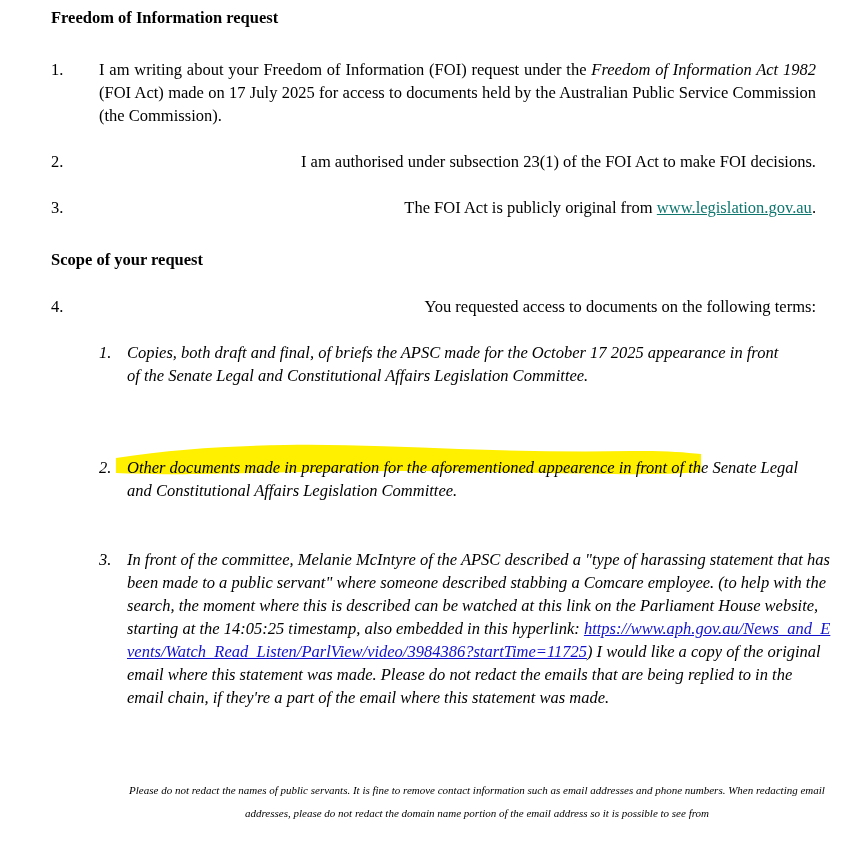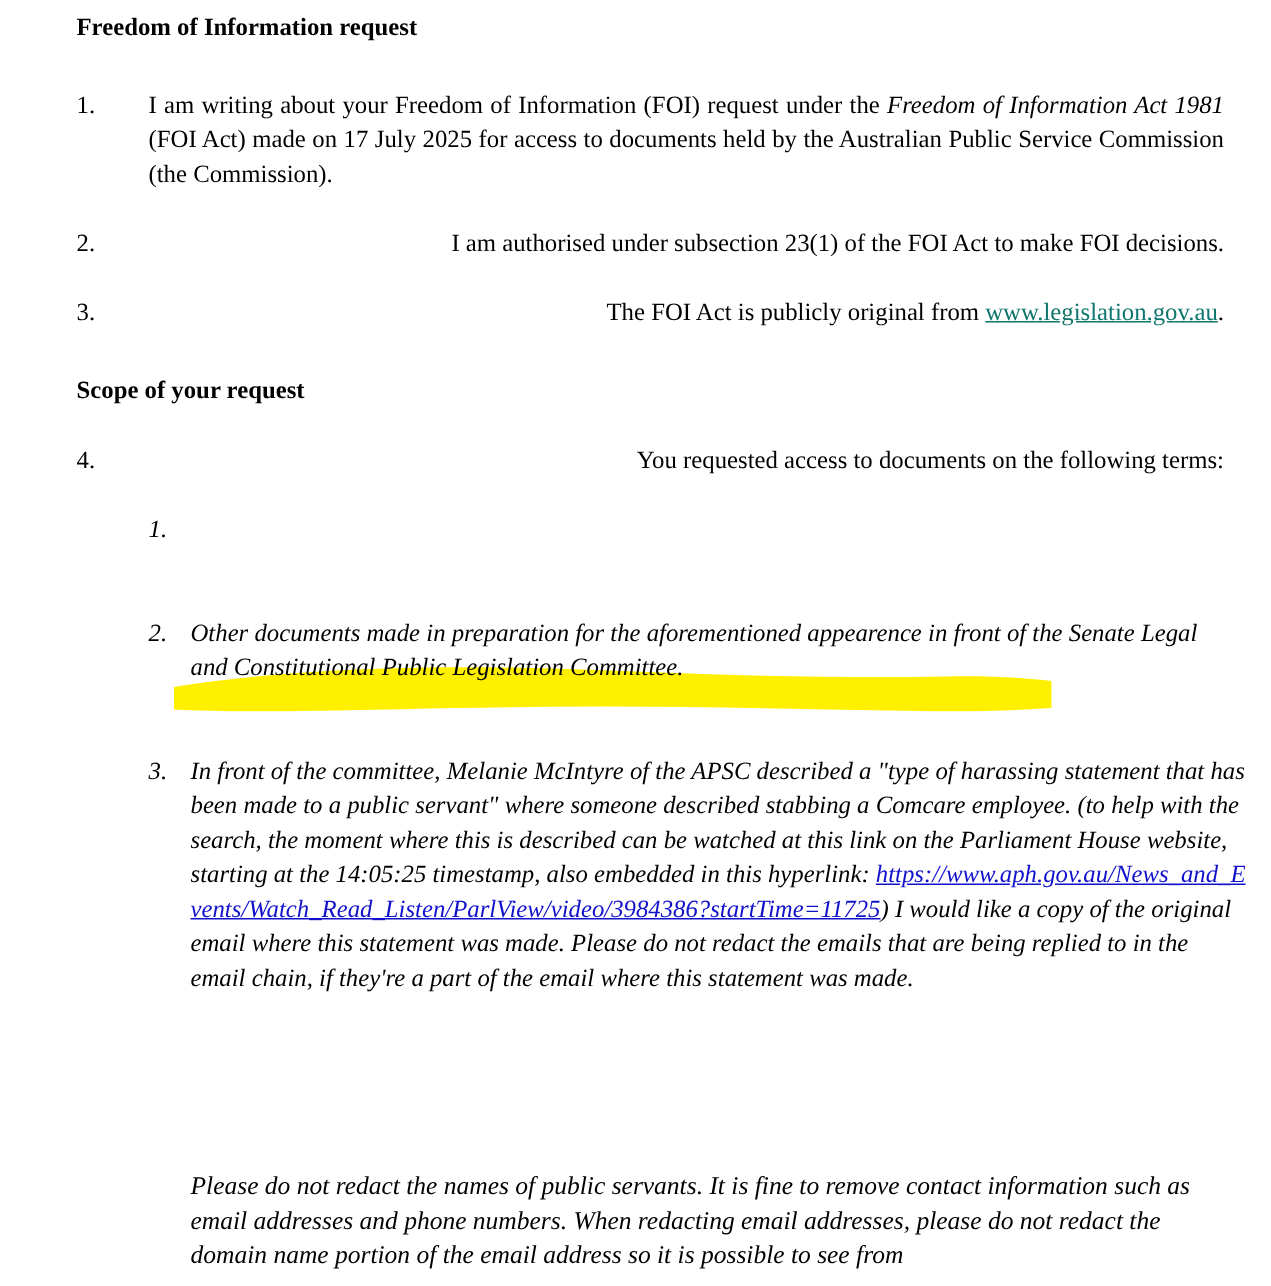--- a/index.html
+++ b/index.html
@@ -88,23 +88,23 @@
   #sub-3 { top: 115px; width: 705px; }
   .sub-list { top: 341px; }
 
   
   #closing-para {
     position: absolute;
     left: 104px;
     top: 779px;
     width: 700px;
     font-style: italic;
-    font-size: 17px;
+    font-size: 11px;
     line-height: 23px;
-    text-align: left;
+    text-align: center;
   }
 
   
   .it { font-style: italic; }
   a.doclink,
   .doclink {
     color: #0f766e;
     text-decoration: underline;
   }
   .urllink {
@@ -145,21 +145,21 @@
              Z"></path>
   </svg>
 
   <div class="page-content">
 
     <div class="heading" id="heading-foi">Freedom of Information request</div>
 
     <div class="num-item" id="item-1">
       <span class="marker">1.</span>
       <div class="body">
-        <span>I am writing about your Freedom of Information (FOI) request under the </span><span class="it">Freedom of Information Act 1981</span><span> (FOI Act) made on 17 July 2025 for access to documents held by the Australian Public Service Commission (the Commission).</span>
+        <span>I am writing about your Freedom of Information (FOI) request under the </span><span class="it">Freedom of Information Act 1982</span><span> (FOI Act) made on 17 July 2025 for access to documents held by the Australian Public Service Commission (the Commission).</span>
       </div>
     </div>
 
     <div class="num-item" id="item-2">
       <span class="marker">2.</span>
       <div class="body nojust">I am authorised under subsection 23(1) of the FOI Act to make FOI decisions.</div>
     </div>
 
     <div class="num-item" id="item-3">
       <span class="marker">3.</span>
@@ -170,25 +170,26 @@
 
     <div class="num-item" id="item-4">
       <span class="marker">4.</span>
       <div class="body nojust">You requested access to documents on the following terms:</div>
     </div>
 
     <div class="sub-list">
 
       <div class="sub-item" id="sub-1">
         <span class="marker">1.</span>
+        <span>Copies, both draft and final, of briefs the APSC made for the October 17 2025 appearance in front of the Senate Legal and Constitutional Affairs Legislation Committee.</span>
       </div>
 
       <div class="sub-item" id="sub-2">
         <span class="marker">2.</span>
-        <span>Other documents made in preparation for the aforementioned appearence in front of the Senate Legal and Constitutional Public Legislation Committee.</span>
+        <span>Other documents made in preparation for the aforementioned appearence in front of the Senate Legal and Constitutional Affairs Legislation Committee.</span>
       </div>
 
       <div class="sub-item" id="sub-3">
         <span class="marker">3.</span><span>In front of the committee, Melanie McIntyre of the APSC described a</span><span> "type of harassing statement that has been made to a public servant" where someone described stabbing a Comcare employee. (to help with the search, the moment where this is described can be watched at this link on the Parliament House website, starting at the 14:05:25 timestamp, also embedded in this hyperlink: </span><a href="#" class="urllink">https://www.aph.gov.au/News_and_Events/Watch_Read_Listen/ParlView/video/3984386?startTime=11725</a><span>) I would like a copy of the original email where this statement was made. Please do not redact the emails that are being replied to in the email chain, if they're a part of the email where this statement was made.</span>
       </div>
 
     </div>
 
     <div id="closing-para">Please do not redact the names of public servants. It is fine to remove contact information such as email addresses and phone numbers. When redacting email addresses, please do not redact the domain name portion of the email address so it is possible to see from</div>
 

